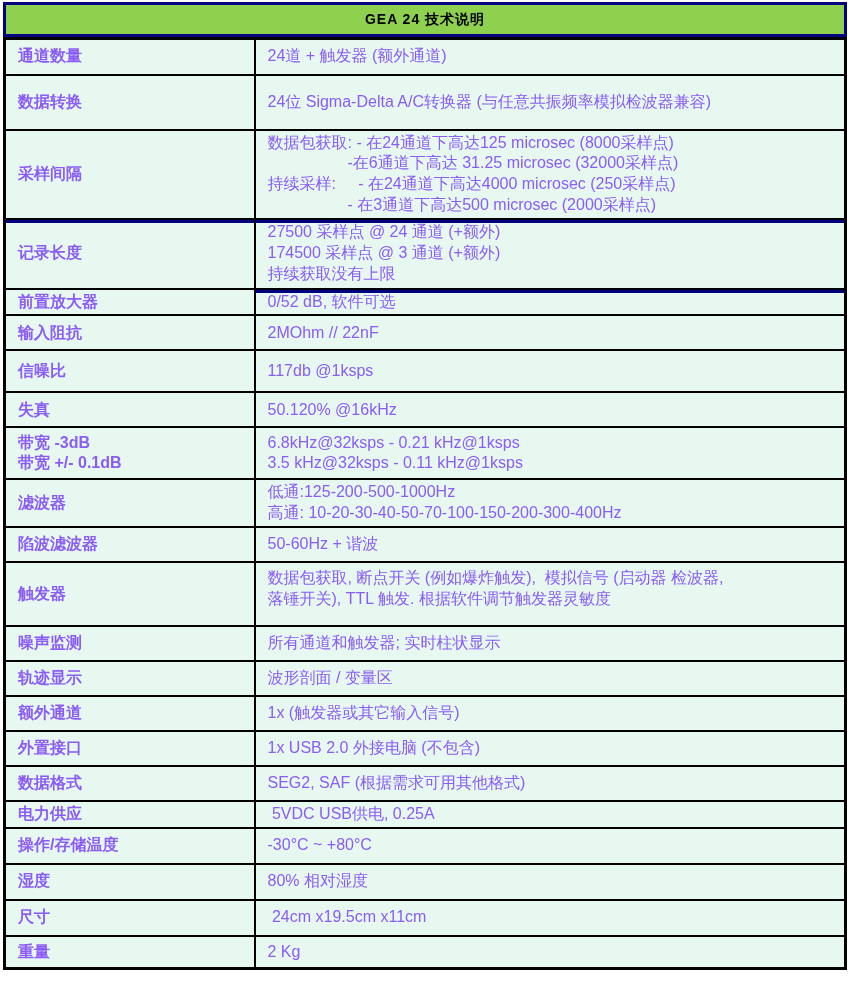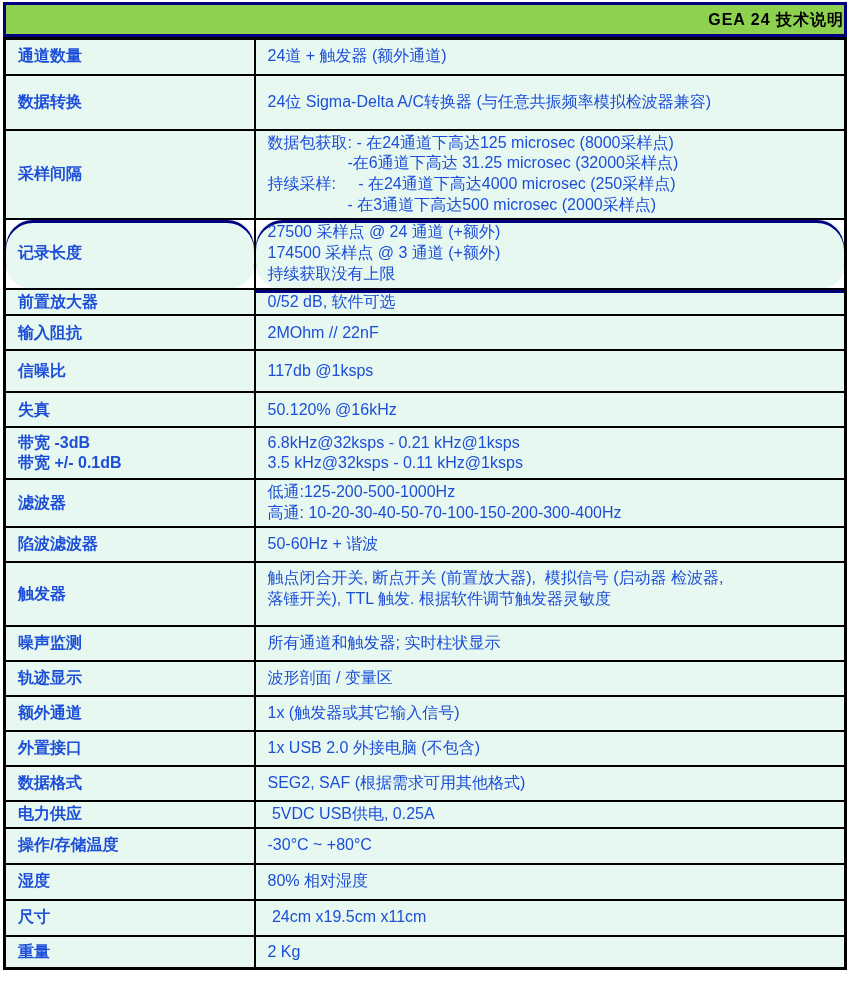--- a/index.html
+++ b/index.html
@@ -10,52 +10,51 @@
   }
   .sheet {
     width: 844px;
     margin: 2px auto 0 auto;
   }
   .title-bar {
     border: 3px solid #000080;
     background: #8DD14F;
     height: 29px;
     line-height: 29px;
-    text-align: right;
-    font-size: 16px;
+    text-align: center;
+    font-size: 14px;
     font-weight: bold;
     color: #000000;
     letter-spacing: 1px;
   }
   table.spec {
     width: 100%;
     border-collapse: collapse;
     table-layout: fixed;
     border: 3px solid #000000;
   }
   table.spec td {
     border: 2px solid #000000;
     background: #E6F8F0;
     font-size: 16px;
     line-height: 1.3;
-    color: #1d4ed8;
+    color: #8b5cf6;
     padding: 2px 6px 2px 12px;
     vertical-align: middle;
     white-space: pre-wrap;
     overflow: hidden;
   }
   table.spec td.label {
     font-weight: bold;
   }
   col.c-label { width: 250px; }
   col.c-value { width: auto; }
   
   tr.navy-top td {
     box-shadow: inset 0 3px 0 #000080;
-    border-radius: 27px;
   }
   
   td.navy-top-cell {
     box-shadow: inset 0 3px 0 #000080;
     margin-top: 36px;
   }
   tr.top-align td.value {
     vertical-align: top;
     padding-top: 5px;
   }
@@ -120,21 +119,21 @@
         <td class="label">滤波器</td>
         <td class="value">低通:125-200-500-1000Hz
 高通: 10-20-30-40-50-70-100-150-200-300-400Hz</td>
       </tr>
       <tr style="height:35px">
         <td class="label">陷波滤波器</td>
         <td class="value">50-60Hz + 谐波</td>
       </tr>
       <tr class="top-align" style="height:64px">
         <td class="label">触发器</td>
-        <td class="value">触点闭合开关, 断点开关 (前置放大器),  模拟信号 (启动器 检波器,
+        <td class="value">数据包获取, 断点开关 (例如爆炸触发),  模拟信号 (启动器 检波器,
 落锤开关), TTL 触发. 根据软件调节触发器灵敏度</td>
       </tr>
       <tr style="height:35px">
         <td class="label">噪声监测</td>
         <td class="value">所有通道和触发器; 实时柱状显示</td>
       </tr>
       <tr style="height:35px">
         <td class="label">轨迹显示</td>
         <td class="value">波形剖面 / 变量区</td>
       </tr>

